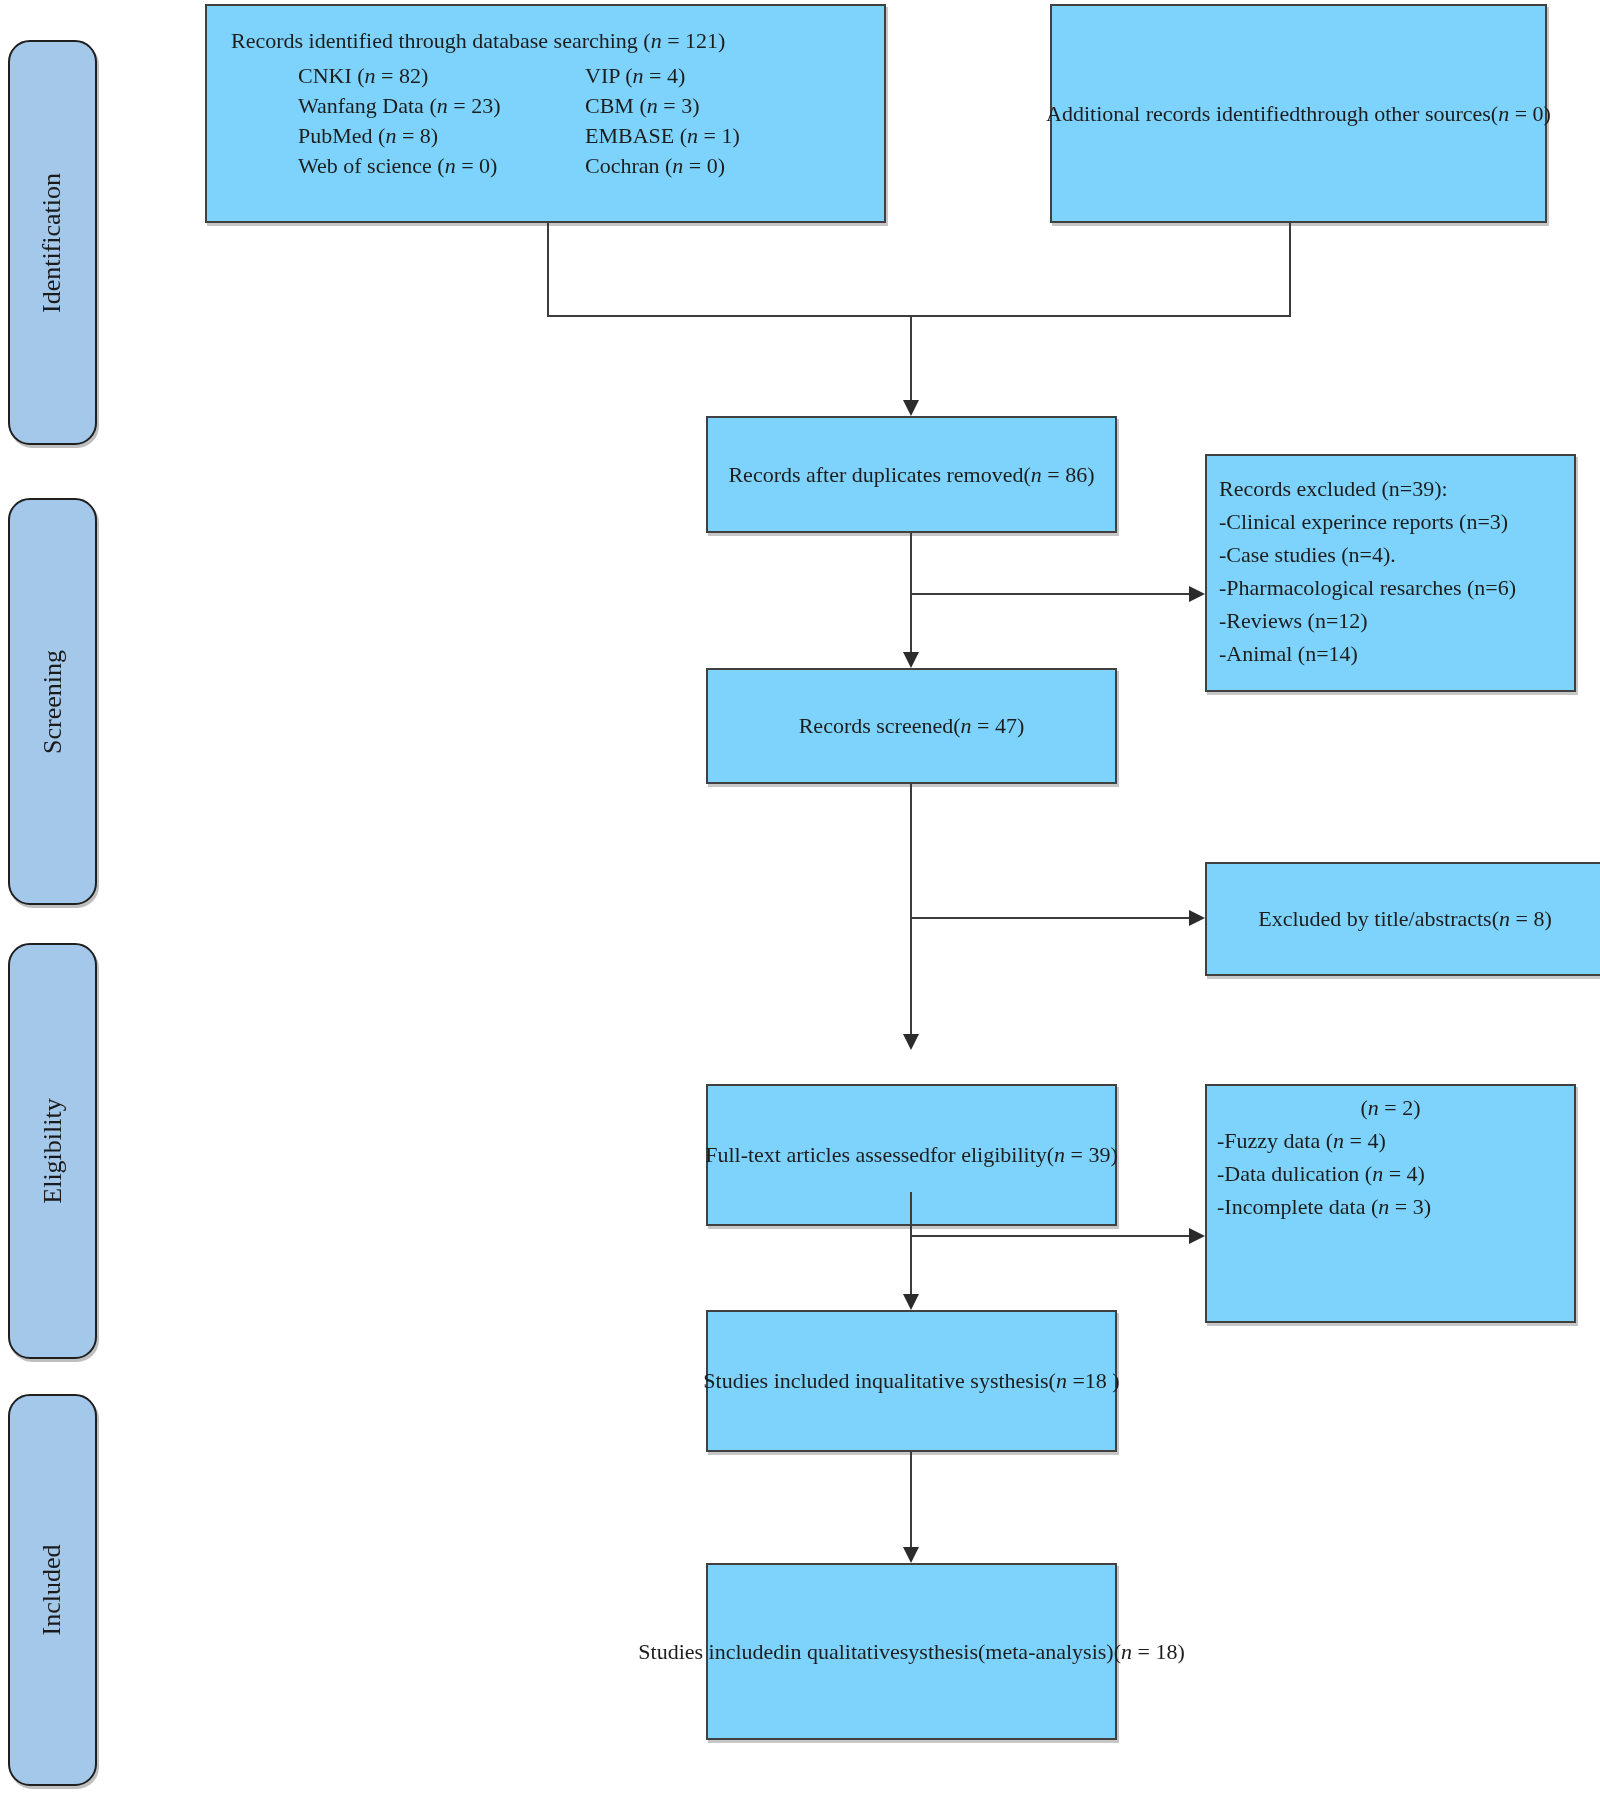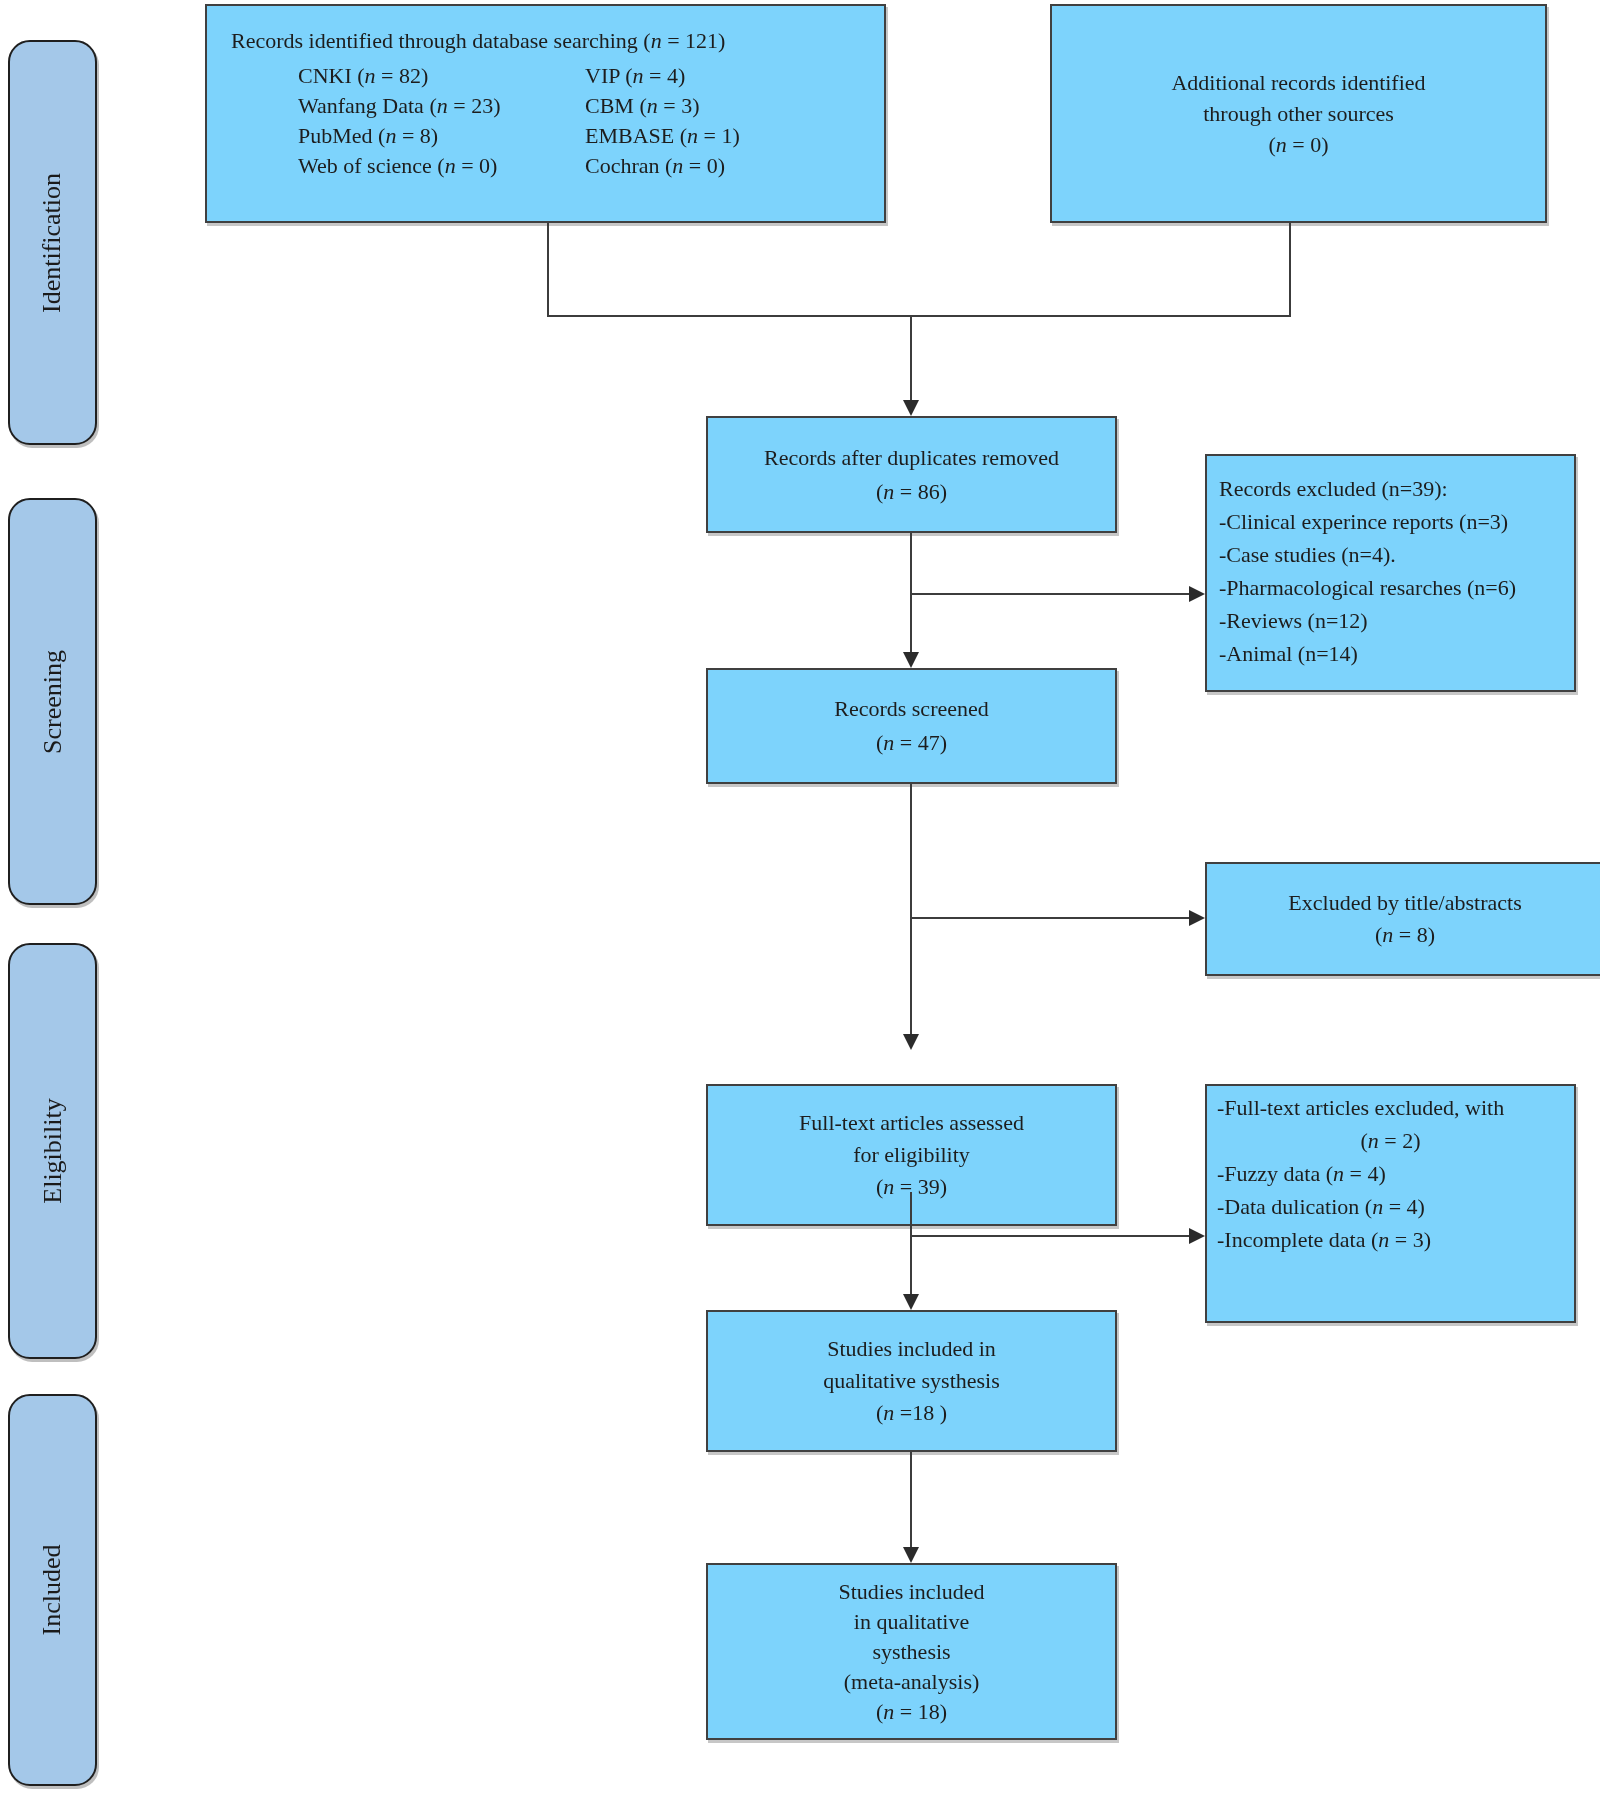--- a/index.html
+++ b/index.html
@@ -6,21 +6,21 @@
   .canvas{
     position:relative;width:1600px;height:1795px;background:#ffffff;
     font-family:"Liberation Serif","DejaVu Serif",serif;color:#1d1d1d;overflow:hidden;
   }
   
   .box{
     position:absolute;background:#7dd3fc;border:2px solid #404040;
     box-sizing:border-box;box-shadow:2px 3px 0 rgba(0,0,0,0.22);
     font-size:22px;
   }
-  .center-col{display:flex;flex-direction:column;justify-content:center;align-items:center;text-align:center;}
+  .center-col{display:flex;justify-content:center;align-items:center;text-align:center;}
   .line{white-space:pre;}
   
   .stage{
     position:absolute;left:8px;width:89px;background:#a4c8e9;border:2px solid #1f1f1f;
     border-radius:22px;box-sizing:border-box;box-shadow:2px 3px 0 rgba(0,0,0,0.25);
     display:flex;align-items:center;justify-content:center;
   }
   .stage span{transform:rotate(-90deg);white-space:nowrap;font-size:26px;color:#1b1b1b;}
   .stage-1{top:40px;height:405px;}
   .stage-2{top:498px;height:407px;}
@@ -109,21 +109,20 @@
     <div class="line">(<i>n</i> = 8)</div>
   </div>
 
   <div class="box box-fulltext center-col">
     <div class="line">Full-text articles assessed</div>
     <div class="line">for eligibility</div>
     <div class="line">(<i>n</i> = 39)</div>
   </div>
 
   <div class="box box-ft-excluded">
-    <div class="line l">-Full-text articles excluded, with</div>
     <div class="line c">(<i>n</i> = 2)</div>
     <div class="line l">-Fuzzy data (<i>n</i> = 4)</div>
     <div class="line l">-Data dulication (<i>n</i> = 4)</div>
     <div class="line l">-Incomplete data (<i>n</i> = 3)</div>
   </div>
 
   <div class="box box-qual center-col">
     <div class="line">Studies included in</div>
     <div class="line">qualitative systhesis</div>
     <div class="line">(<i>n</i> =18 )</div>

